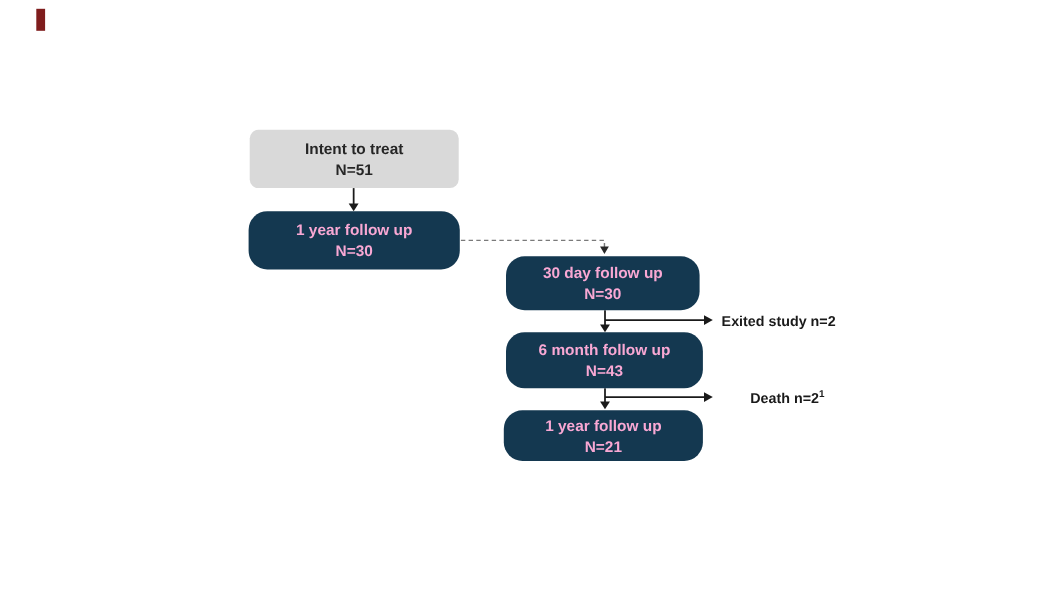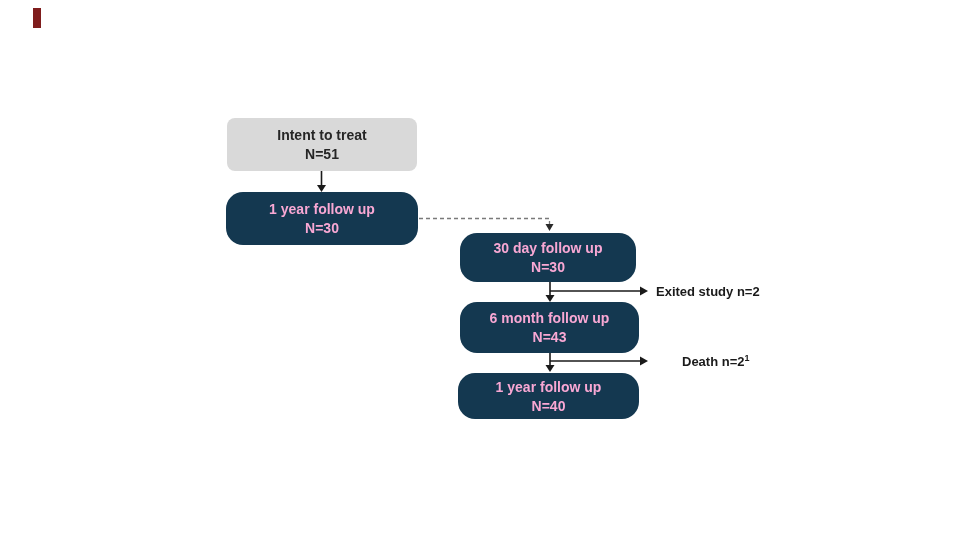--- a/index.html
+++ b/index.html
@@ -117,21 +117,21 @@
     <span class="l2">N=30</span>
   </div>
 
   <div class="fc-box navy box-6mo">
     <span class="l1">6 month follow up</span>
     <span class="l2">N=43</span>
   </div>
 
   <div class="fc-box navy box-1yr26">
     <span class="l1">1 year follow up</span>
-    <span class="l2">N=40</span>
+    <span class="l2">N=21</span>
   </div>
 
   <div class="annotation anno-exited">
     <span>Exited study n=2</span>
   </div>
   <div class="annotation anno-death">
     <span>Death n=2</span><sup>1</sup>
   </div>
 
 

